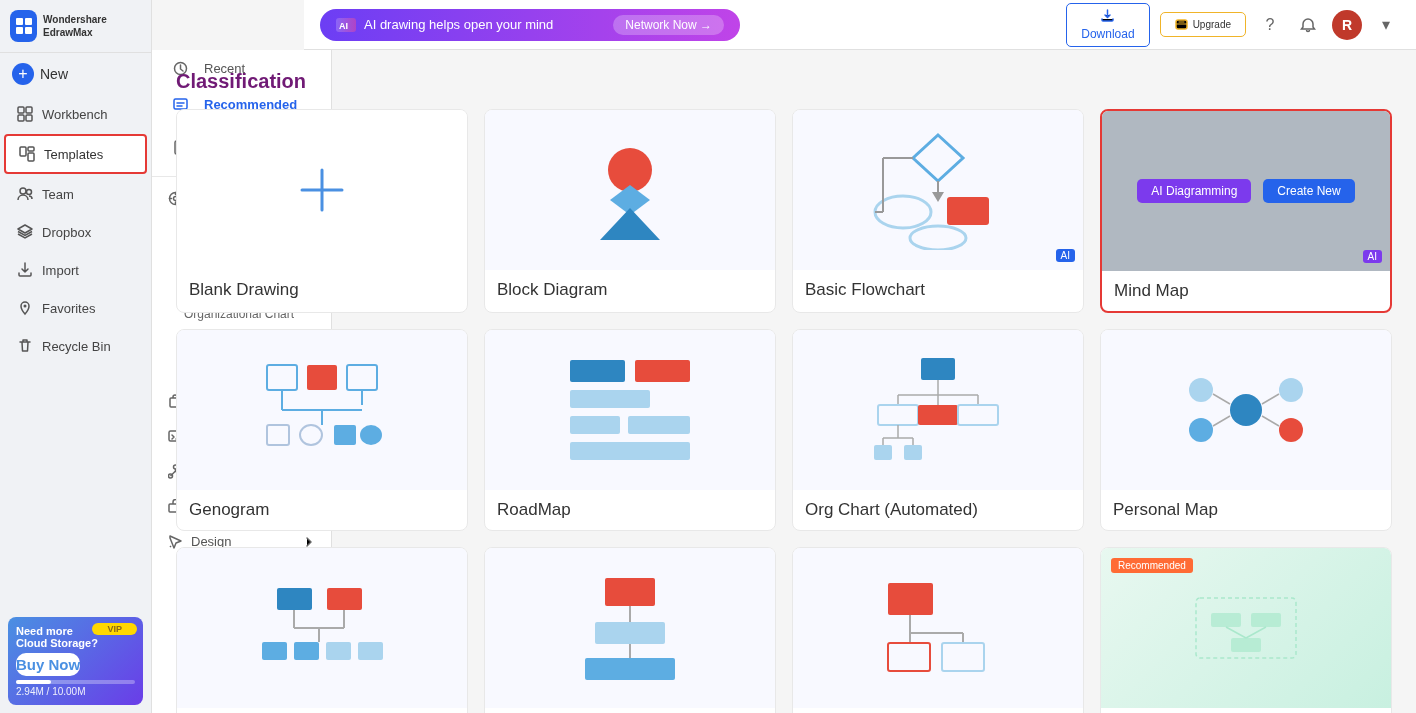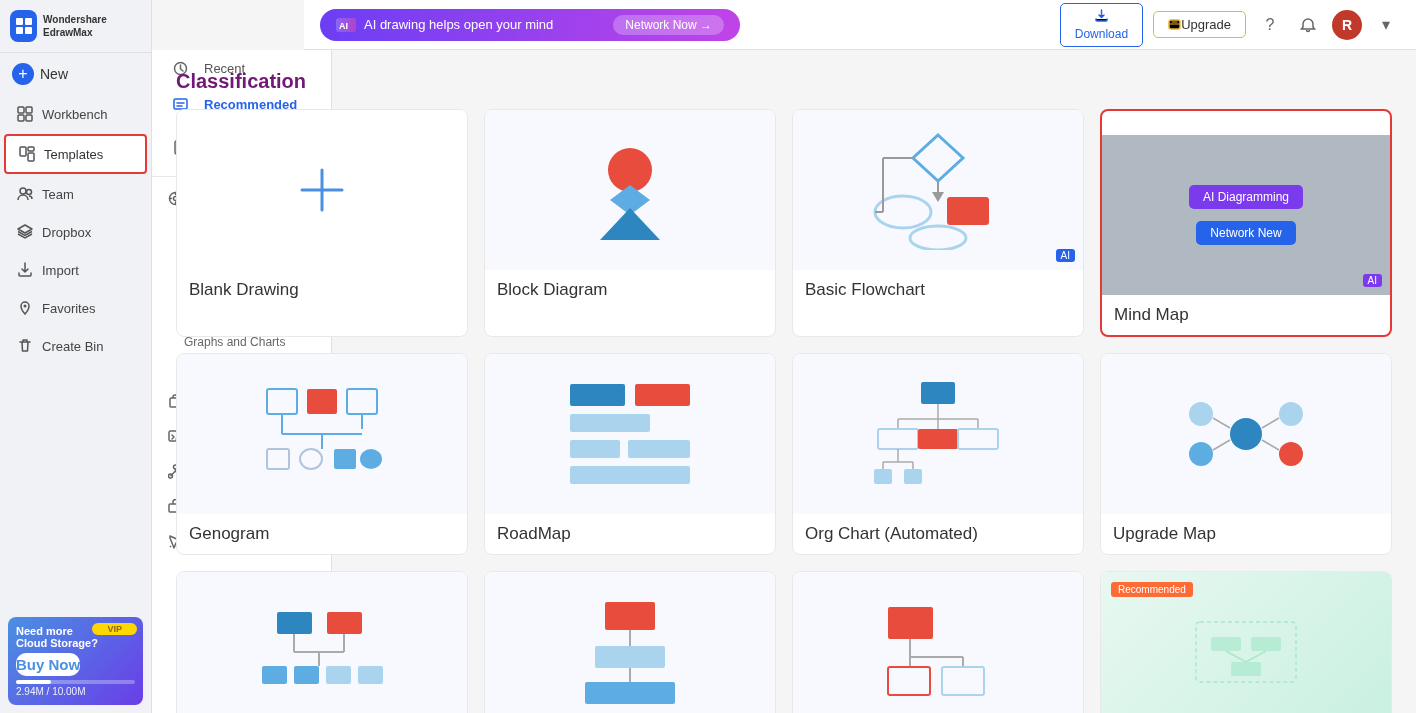--- a/index.html
+++ b/index.html
@@ -168,24 +168,24 @@
       display: flex; align-items: center; gap: 10px;
       margin-left: auto;
     }
     .download-btn {
       display: flex; align-items: center; gap: 5px;
       border: 1px solid #2563eb; color: #2563eb;
       background: white; padding: 5px 14px; border-radius: 5px;
       font-size: 12px; cursor: pointer; flex-direction: column;
     }
     .upgrade-btn {
-      display: flex; align-items: center; 
+      display: flex; align-items: center; gap: 5px;
       border: 1px solid #f0b429; color: #333;
       background: white; padding: 5px 14px; border-radius: 5px;
-      font-size: 13px; cursor: pointer; justify-content: flex-end;
+      font-size: 10px; cursor: pointer; justify-content: flex-end;
     }
     .topbar-icon {
       width: 28px; height: 28px; display: flex; align-items: center; justify-content: center;
       cursor: pointer; color: #666; font-size: 16px;
     }
     .avatar {
       width: 30px; height: 30px; background: #c0392b; border-radius: 50%;
       display: flex; align-items: center; justify-content: center;
       color: white; font-weight: bold; font-size: 14px;
     }
@@ -226,23 +226,21 @@
       padding: 10px 12px;
       font-size: 17px; color: #333; text-align: left;
     }
 
     
     .template-card.highlighted {
       border: 2px solid #e53935;
     }
     .card-thumb.mind-map-thumb {
       background: #c8c8c8;
-      flex-direction: column;
       gap: 12px;
-      margin-top: 24px;
     }
     .ai-diagramming-btn {
       background: #7c3aed; color: white; border: none;
       padding: 5px 14px; border-radius: 5px; font-size: 12px; cursor: pointer;
     }
     .create-new-btn-card {
       background: #2563eb; color: white; border: none;
       padding: 5px 14px; border-radius: 5px; font-size: 12px; cursor: pointer;
     }
     .ai-badge {
@@ -361,21 +359,21 @@
     </div>
     <span>Favorites</span>
   </div>
 
   <div class="sidebar-item">
     <div class="item-icon">
       <svg width="16" height="16" viewBox="0 0 16 16" fill="none">
         <path d="M3 4h10M6 4V2h4v2M5 4l.5 9h5L11 4" stroke="#555" stroke-width="1.5" stroke-linecap="round" stroke-linejoin="round"></path>
       </svg>
     </div>
-    <span>Create Bin</span>
+    <span>Recycle Bin</span>
   </div>
 
   <div style="flex:1"></div>
 
   <div class="sidebar-bottom">
     <div class="vip-badge">VIP</div>
     <div style="font-size:11px; font-weight:600; padding-right:28px;">Need more Cloud Storage?</div>
     <button class="buy-btn">Buy Now</button>
     <div class="storage-bar">
       <div class="storage-fill"></div>
@@ -604,21 +602,21 @@
               <ellipse cx="70" cy="108" rx="28" ry="12" fill="none" stroke="#aad4ee" stroke-width="3"></ellipse>
             </svg>
             <div class="ai-badge-blue">AI</div>
           </div>
           <div class="card-label">Basic Flowchart</div>
         </div>
 
         <div class="template-card highlighted">
           <div class="card-thumb mind-map-thumb" style="position:relative; background:#b0b8c1; align-items:center; justify-content:center;">
             <button class="ai-diagramming-btn">AI Diagramming</button>
-            <button class="create-new-btn-card">Network New</button>
+            <button class="create-new-btn-card">Create New</button>
             <div class="ai-badge">AI</div>
           </div>
           <div class="card-label">Mind Map</div>
         </div>
       </div>
 
       <div class="grid-4">
 
         <div class="template-card">
           <div class="card-thumb" style="background:#f8f9ff;">
@@ -696,21 +694,21 @@
 
               <circle cx="115" cy="40" r="12" fill="#aad4ee"></circle>
               <circle cx="115" cy="80" r="12" fill="#e74c3c"></circle>
 
               <line x1="37" y1="44" x2="54" y2="54" stroke="#aaa" stroke-width="1.5"></line>
               <line x1="37" y1="76" x2="54" y2="66" stroke="#aaa" stroke-width="1.5"></line>
               <line x1="86" y1="54" x2="103" y2="44" stroke="#aaa" stroke-width="1.5"></line>
               <line x1="86" y1="66" x2="103" y2="76" stroke="#aaa" stroke-width="1.5"></line>
             </svg>
           </div>
-          <div class="card-label">Upgrade Map</div>
+          <div class="card-label">Personal Map</div>
         </div>
       </div>
 
       <div class="grid-4">
 
         <div class="template-card">
           <div class="card-thumb" style="background:#f8f9ff;">
             <svg width="140" height="120" viewBox="0 0 140 120">
 
               <rect x="25" y="20" width="35" height="22" rx="2" fill="#2e86c1"></rect>

